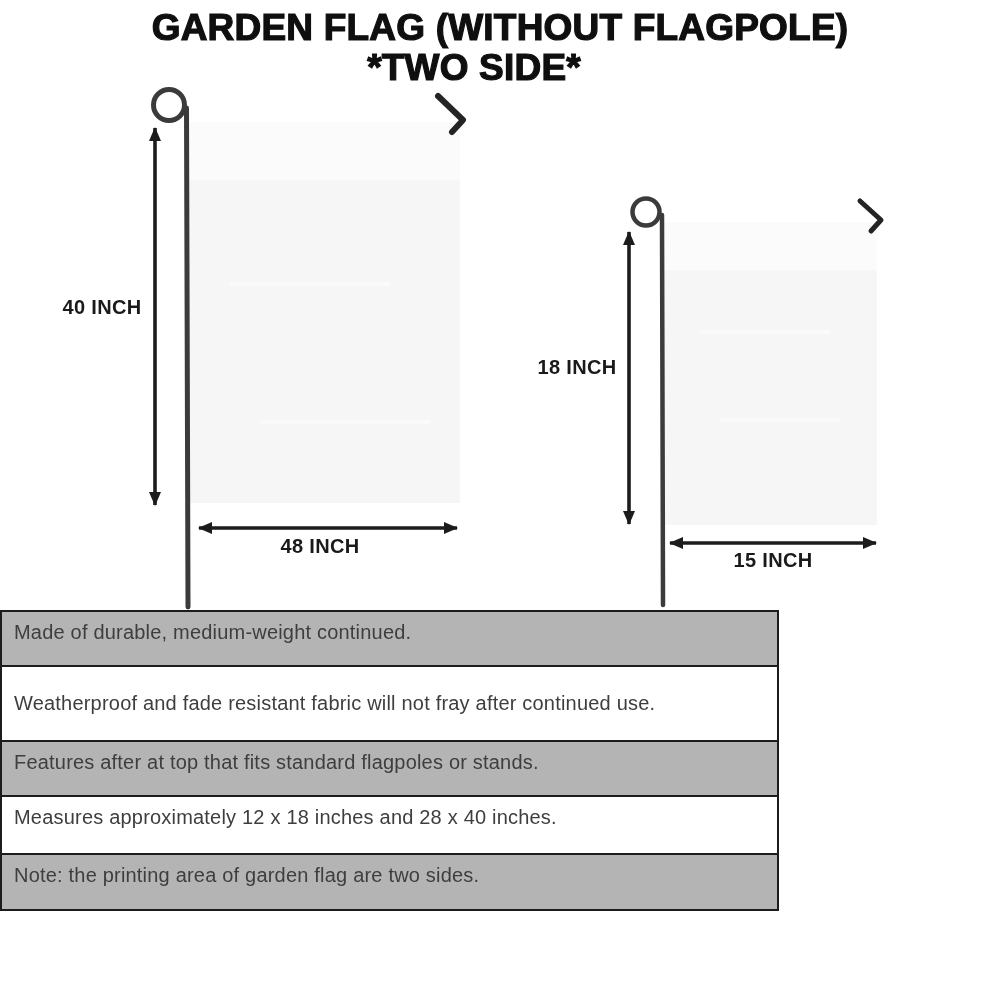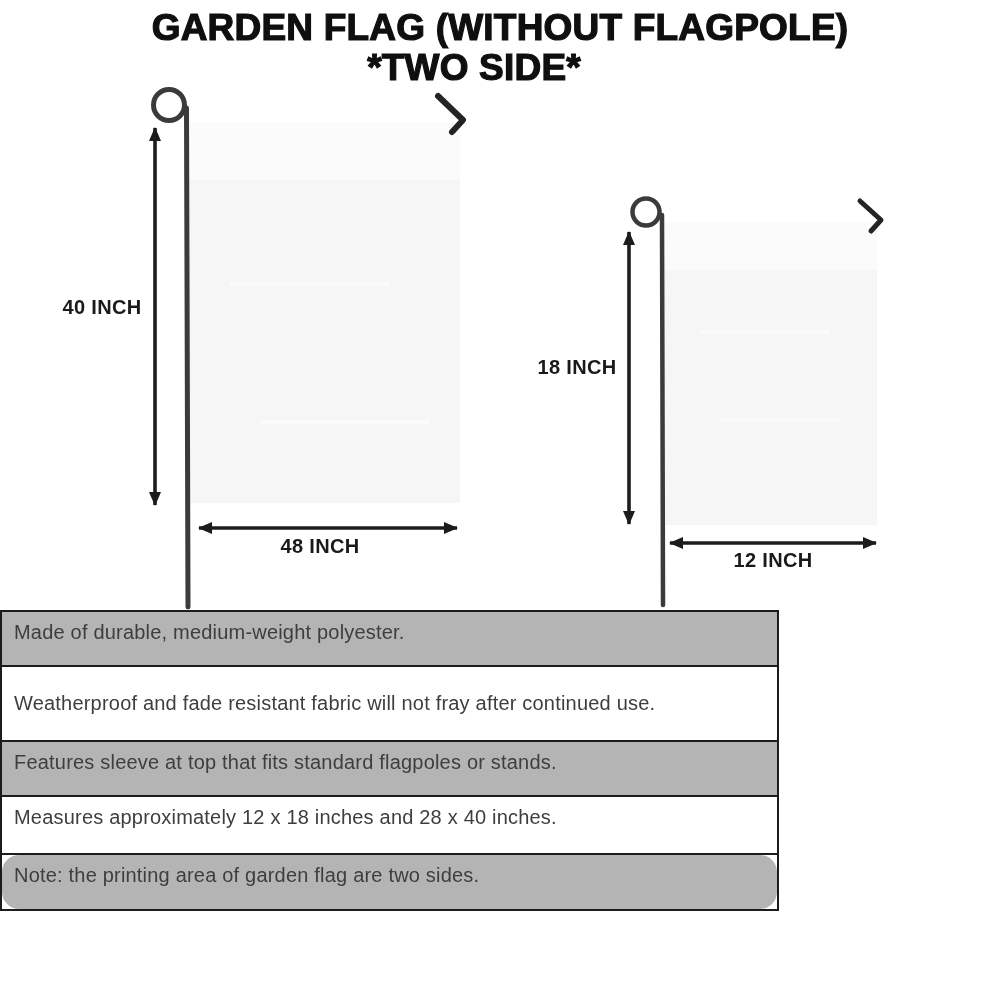--- a/index.html
+++ b/index.html
@@ -42,21 +42,21 @@
     border:2px solid var(--row_border);
     box-sizing:border-box;background:#ffffff;
   }
   .feature-row{
     box-sizing:border-box;
     border-bottom:2px solid var(--row_border);
     padding:9px 12px 0 12px;
     font-size:20px;color:var(--row_text);
     letter-spacing:0.2px;
   }
-  .feature-row:last-child{border-bottom:none;border-radius:17px;}
+  .feature-row:last-child{border-bottom:none;}
   .row-h1{height:55px;} .row-h2{height:59px;margin-top:16px;} .row-h3{height:55px;}
   .row-h4{height:58px;} .row-h5{height:54px;}
   .shaded{background:var(--row_shaded);}
 </style>
 </head>
 <body>
 
 <div class="stage">
 
   <div class="title-block">
@@ -92,31 +92,31 @@
       <line class="pole" x1="662" y1="215" x2="663" y2="605" stroke-width="4.5"></line>
       <polyline class="hook" points="860,201 881,220 871,231" stroke-width="5"></polyline>
       <line class="dim-arrow" x1="629" y1="232" x2="629" y2="524" marker-start="url(#ah)" marker-end="url(#ah)"></line>
       <line class="dim-arrow" x1="670" y1="543" x2="876" y2="543" marker-start="url(#ah)" marker-end="url(#ah)"></line>
     </g>
   </svg>
 
   <div class="dim-label" style="left:60px;top:296px;width:84px;text-align:center;">40 INCH</div>
   <div class="dim-label" style="left:270px;top:535px;width:100px;">48 INCH</div>
   <div class="dim-label" style="left:535px;top:344px;width:84px;margin-top:12px;">18 INCH</div>
-  <div class="dim-label" style="left:723px;top:549px;width:100px;">12 INCH</div>
+  <div class="dim-label" style="left:723px;top:549px;width:100px;">15 INCH</div>
 
   <div class="features-box">
     <div class="feature-row row-h1 shaded">
-      <span>Made of durable, medium-weight polyester.</span>
+      <span>Made of durable, medium-weight continued.</span>
     </div>
     <div class="feature-row row-h2">
       <span>Weatherproof and fade resistant fabric will not fray after continued use.</span>
     </div>
     <div class="feature-row row-h3 shaded">
-      <span>Features sleeve at top that fits standard flagpoles or stands.</span>
+      <span>Features after at top that fits standard flagpoles or stands.</span>
     </div>
     <div class="feature-row row-h4">
       <span>Measures approximately 12 x 18 inches and 28 x 40 inches.</span>
     </div>
     <div class="feature-row row-h5 shaded">
       <span>Note: the printing area of garden flag are two sides.</span>
     </div>
   </div>
 
 </div>

